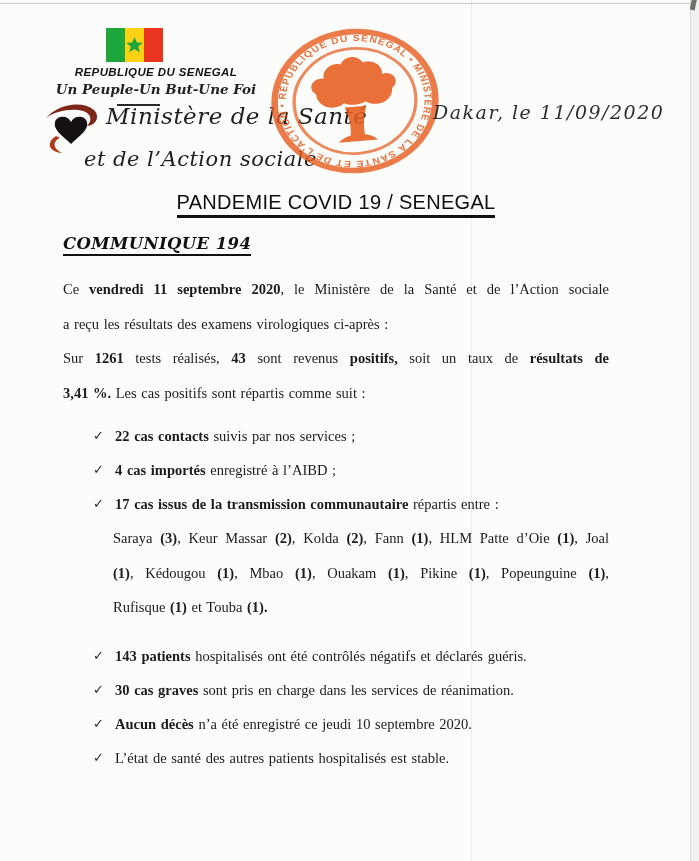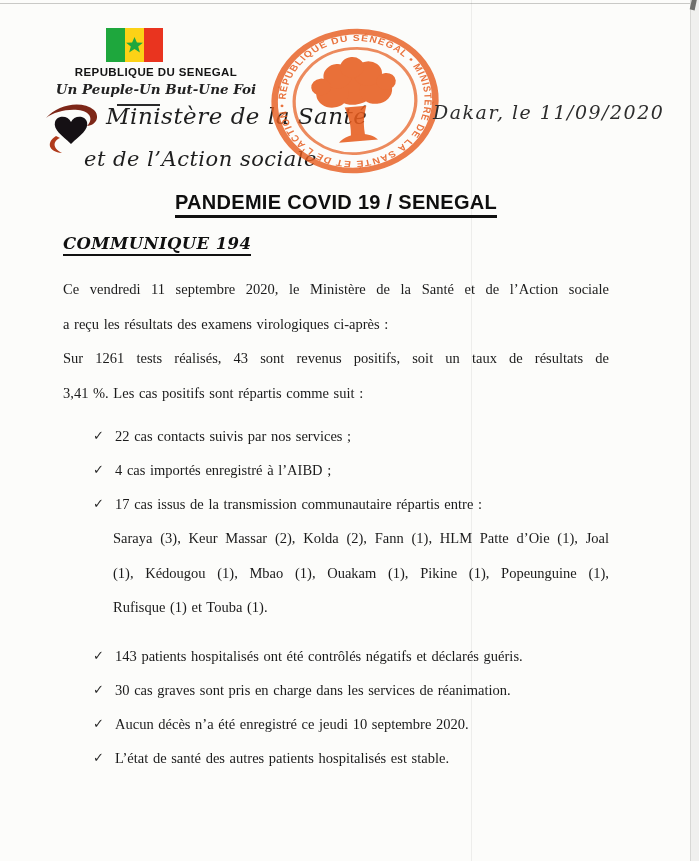--- a/index.html
+++ b/index.html
@@ -11,53 +11,53 @@
   
   .top-edge{position:absolute;top:3px;left:0;right:0;height:1px;background:#c9c9c6;}
   .right-edge-line{position:absolute;top:0;bottom:0;left:690px;width:1px;background:#d8d8d5;}
   .right-edge-band{position:absolute;top:0;bottom:0;left:691px;right:0;background:#f0f0ee;}
   .corner-mark{position:absolute;top:-3px;left:691px;width:5px;height:13px;background:#6f6f6c;transform:rotate(12deg);}
   .crease{position:absolute;top:0;bottom:0;left:471px;width:1px;background:rgba(110,110,105,0.10);}
 
   
   .header-left{position:absolute;left:40px;top:28px;width:232px;text-align:center;}
   .flag{display:block;margin:0 auto 4px auto;margin-left:66px;}
-  .republic{font-family:"Liberation Sans",sans-serif;font-weight:700;font-size:11.5px;letter-spacing:.4px;color:#141414;}
+  .republic{font-family:"Liberation Sans",sans-serif;font-weight:700;font-size:11.5px;letter-spacing:.4px;color:#141414;font-style:italic;}
   .motto{font-family:"DejaVu Serif",serif;font-style:italic;font-weight:600;font-size:13.5px;margin-top:3px;color:#222;}
   .divider{width:43px;height:2px;background:#2a2a2a;margin:7px 0 0 77px;}
 
   
   .logo{position:absolute;left:36px;top:100px;}
   .ministry-1{position:absolute;left:106px;top:103px;font-family:"DejaVu Serif",serif;font-style:italic;font-size:23px;color:#1e1e1e;letter-spacing:.5px;}
   .ministry-2{position:absolute;left:84px;top:139px;font-family:"DejaVu Serif",serif;font-style:italic;font-size:21px;color:#1e1e1e;letter-spacing:.5px;margin-top:8px;}
 
   
   .stamp{position:absolute;left:268px;top:26px;width:174px;height:150px;opacity:.95;transform:rotate(-5deg);}
 
   
   .date{position:absolute;left:433px;top:101px;font-family:"DejaVu Serif",serif;font-style:italic;font-size:19px;letter-spacing:1.5px;color:#2d2d2d;}
 
   
   .doc-title{position:absolute;left:63px;top:191px;width:546px;text-align:center;font-family:"Liberation Sans",sans-serif;}
-  .doc-title .u{display:inline-block;font-weight:700;font-size:20px;letter-spacing:.3px;color:#0f0f0f;border-bottom:3px solid #111;padding-bottom:1px;}
+  .doc-title .u{display:inline-block;font-weight:400;font-size:20px;letter-spacing:.3px;color:#0f0f0f;border-bottom:3px solid #111;padding-bottom:1px;}
   .doc-subtitle{position:absolute;left:63px;top:234px;width:546px;text-align:left;}
   .doc-subtitle .u{display:inline-block;font-family:"DejaVu Serif",serif;font-weight:700;font-style:italic;font-size:16.5px;letter-spacing:.4px;color:#101010;border-bottom:2px solid #111;padding-bottom:1px;}
 
   
   .body{position:absolute;left:63px;top:272px;width:546px;font-size:14.5px;line-height:34.5px;word-spacing:1px;}
   .jline{text-align:justify;text-align-last:justify;}
   .jline.last{text-align-last:left;}
   .case-list{margin-top:9px;}
   .status-list{margin-top:14px;}
   .li{display:flex;line-height:34px;padding-left:30px;}
   .check{width:22px;flex:none;font-family:"DejaVu Sans",sans-serif;font-size:13px;color:#2a2a2a;}
   .li-text{flex:1;}
   .locations{padding-left:50px;}
   .closing{margin-top:0;}
-  b{font-weight:400;}
+  b{font-weight:700;}
 </style>
 </head>
 <body>
 
 <div class="page">
 
   <div class="top-edge"></div>
   <div class="right-edge-band"></div>
   <div class="right-edge-line"></div>
   <div class="corner-mark"></div>

